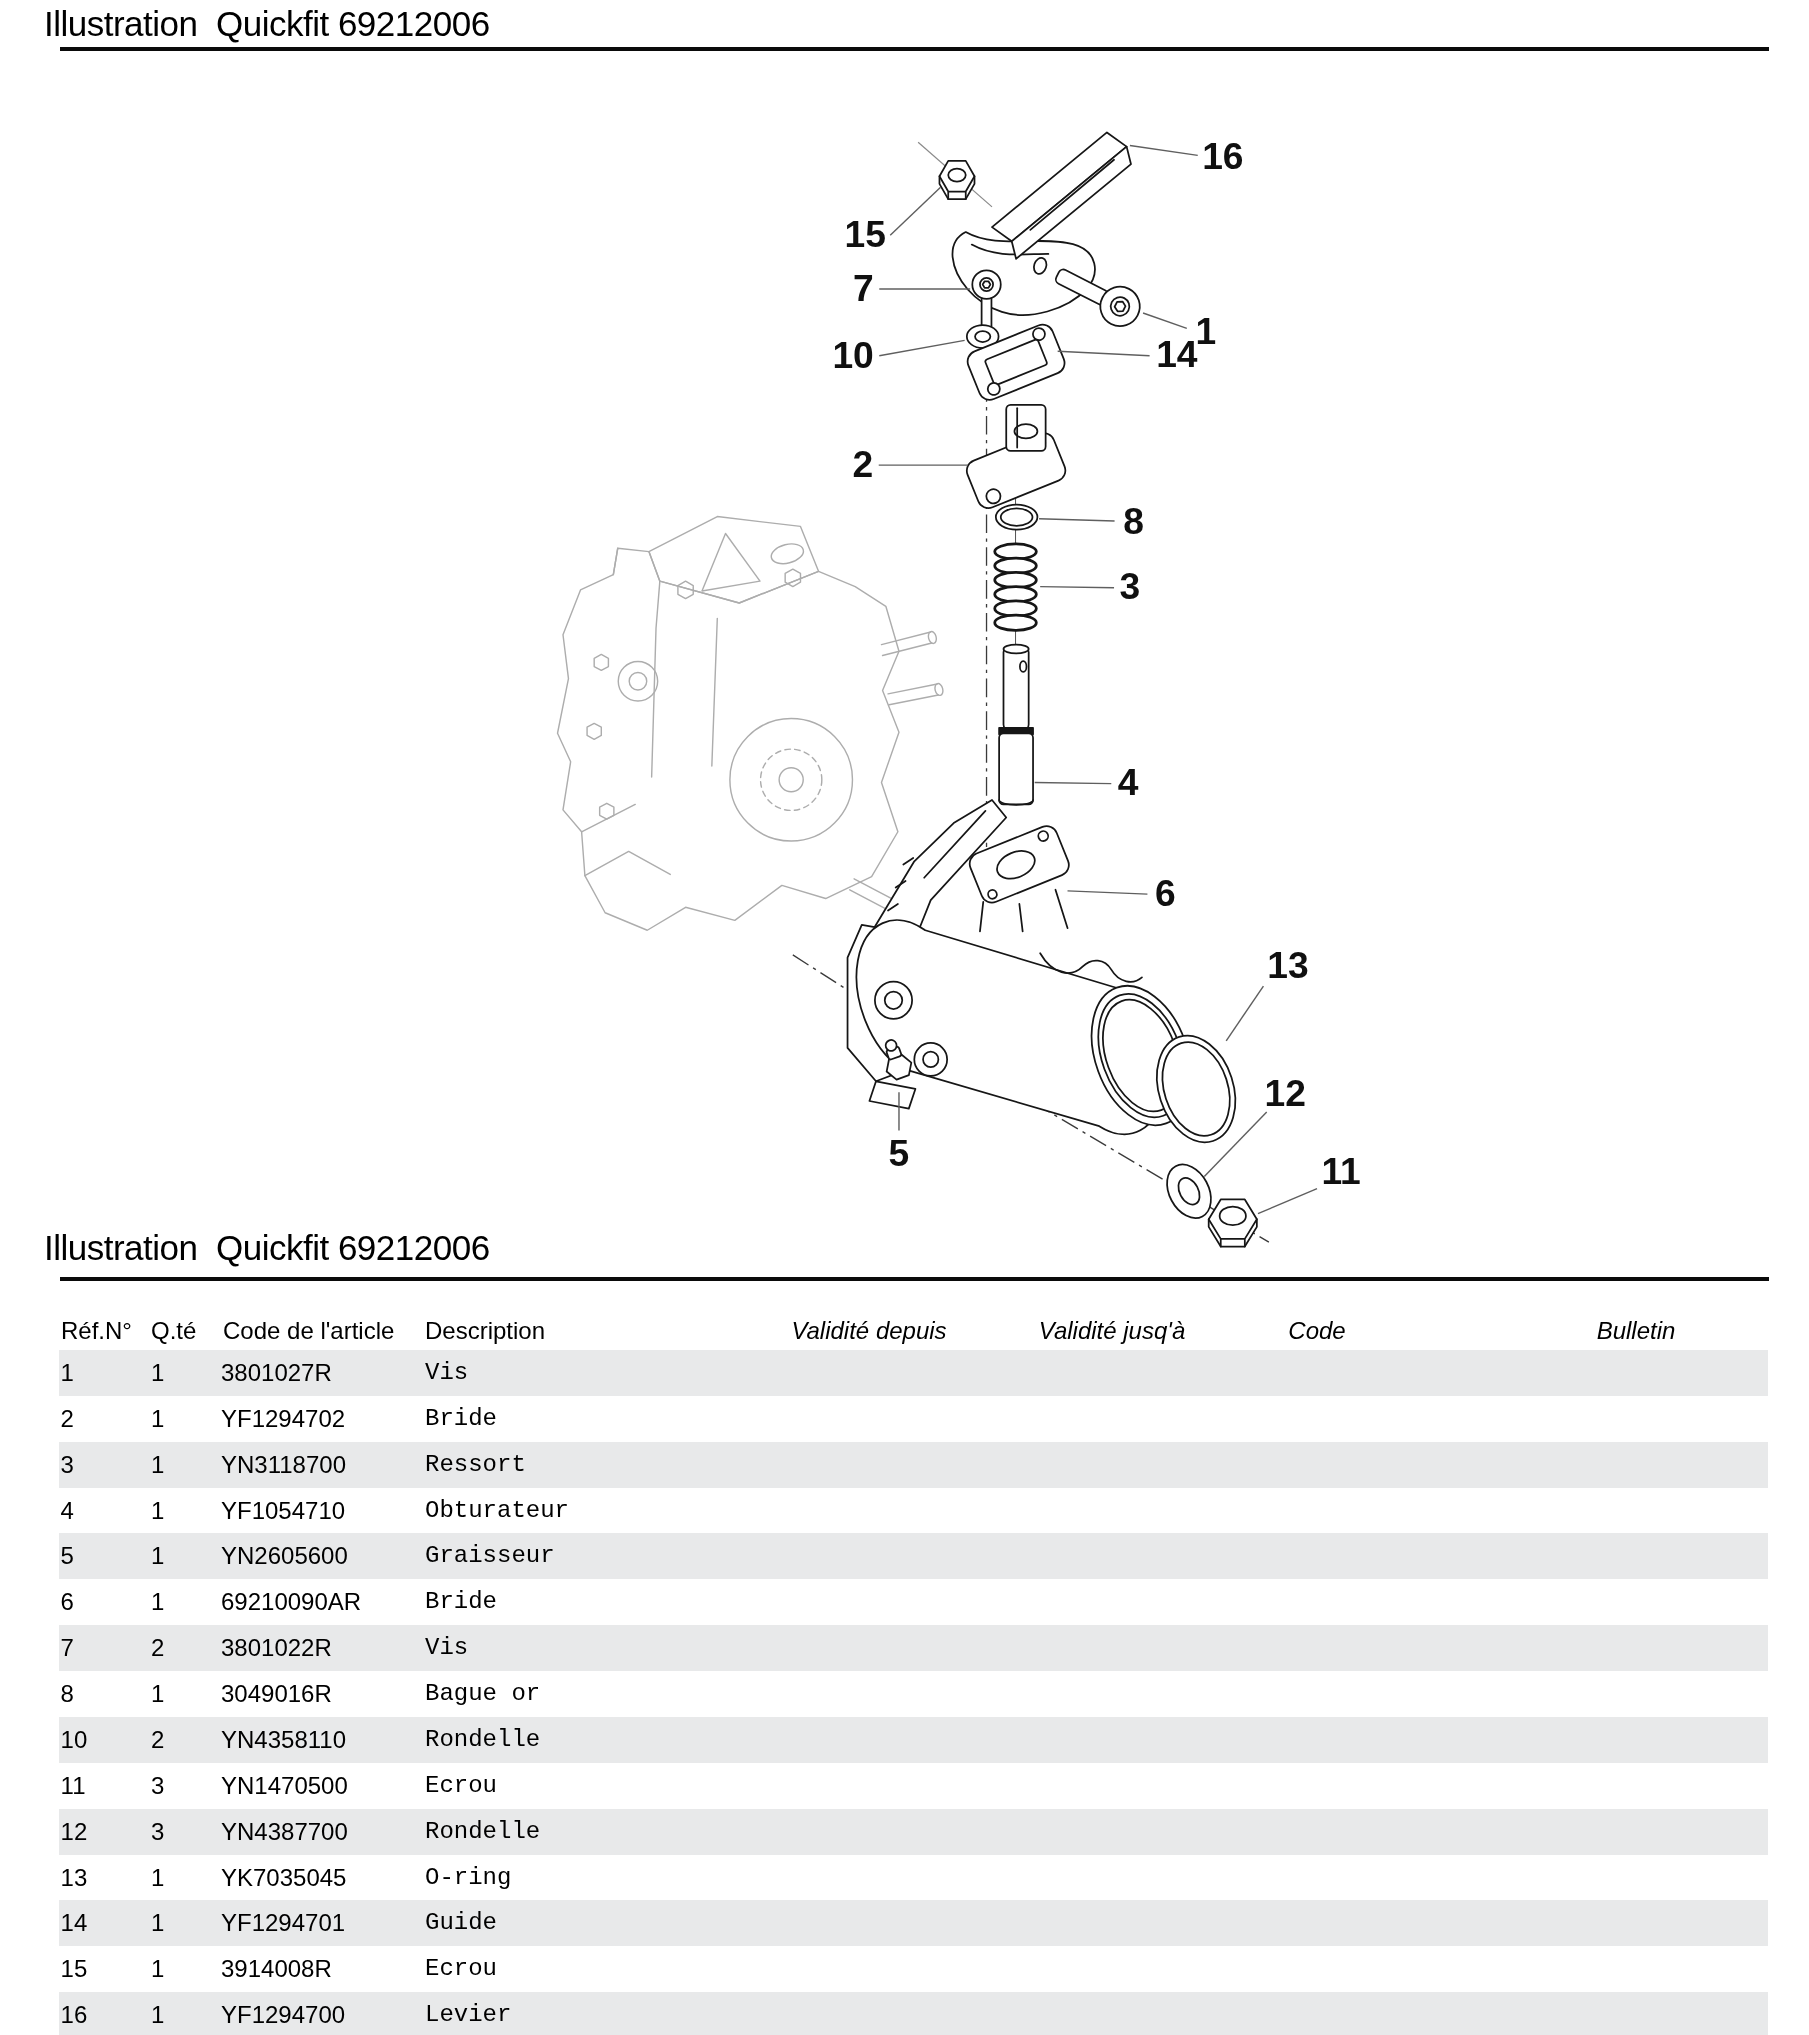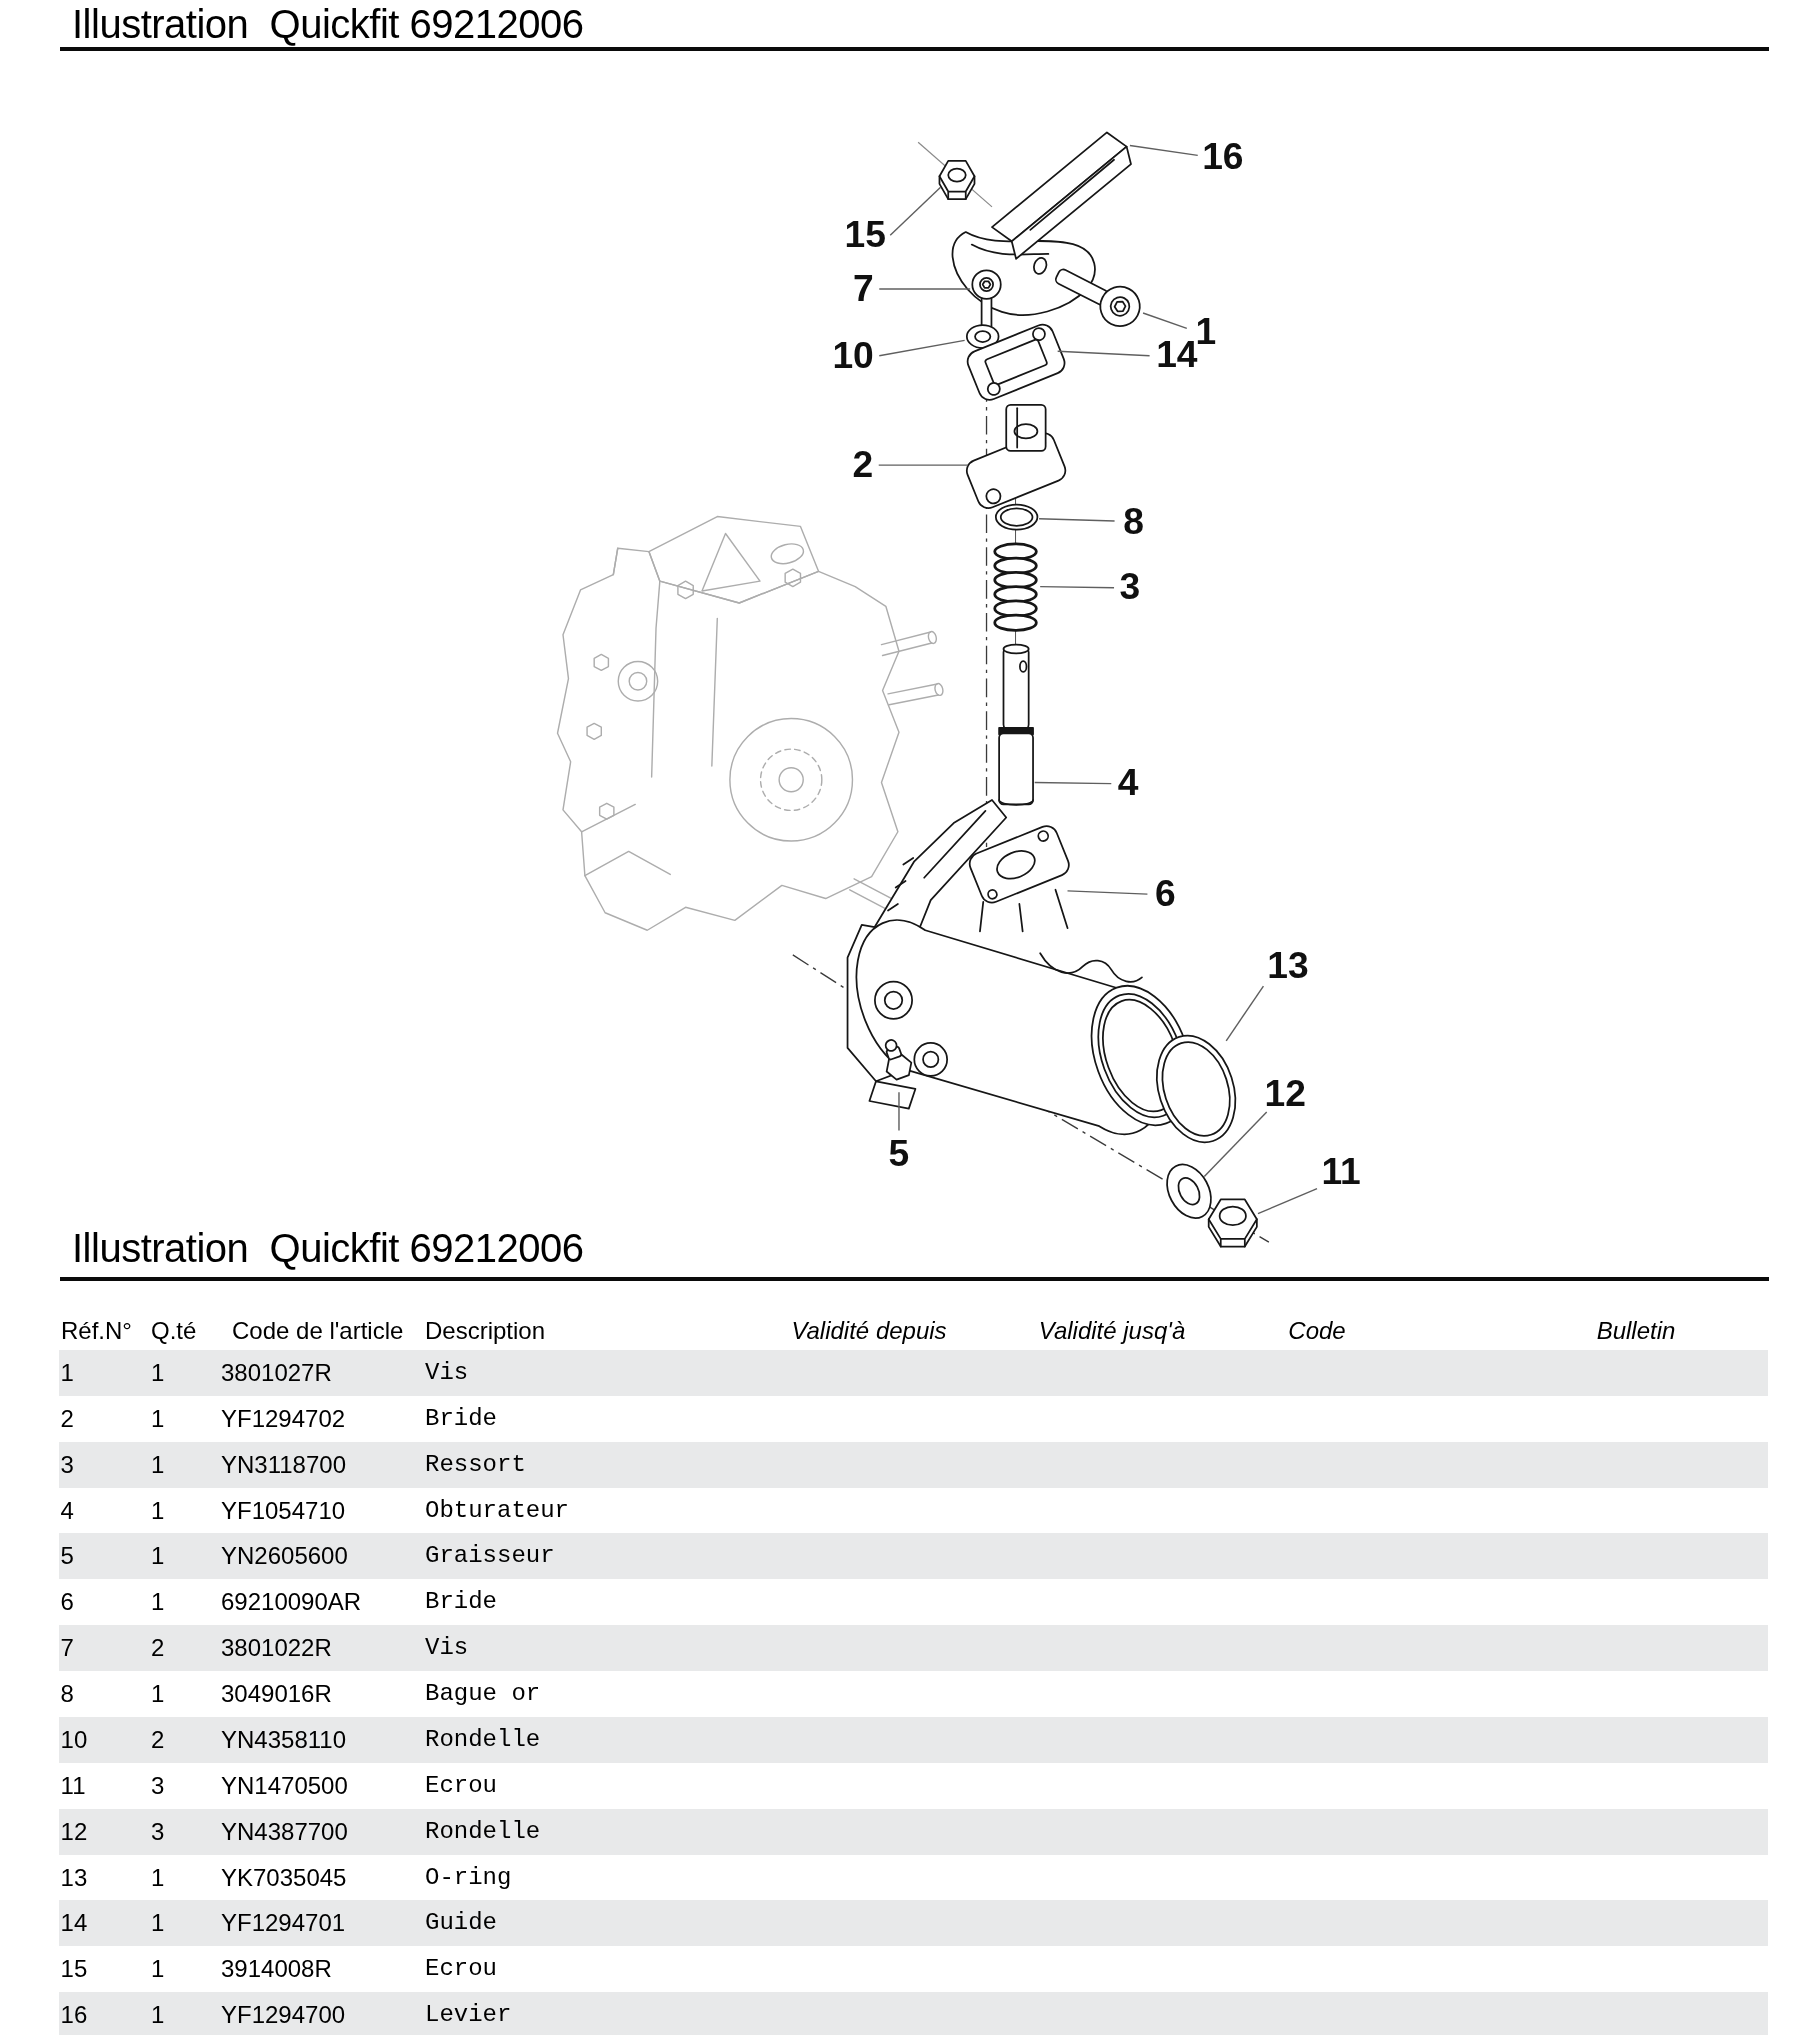--- a/index.html
+++ b/index.html
@@ -2,21 +2,21 @@
 <html style="font-size:8.8px"><head>
 <meta charset="utf-8">
 <style>
   html,body{margin:0;padding:0;}
   body{
     width:1810px;height:2035px;position:relative;background:#ffffff;
     font-family:"Liberation Sans",sans-serif;color:#000;overflow:hidden;
   }
   .abs{position:absolute;}
   .title{
-    left:72px;font-size:40px;line-height:44px;font-weight:400;
+    left:44px;font-size:35px;line-height:44px;font-weight:400;
     white-space:pre;letter-spacing:-0.5px;
   }
   .rule{left:60px;width:1709px;height:3.8px;background:#0a0a0a;}
   #diagram{left:0;top:0;}
   
   .thead{left:0;top:1313px;width:1727px;height:36px;font-size:24px;line-height:36px;}
   .thead span{position:absolute;white-space:nowrap;}
   .th-left{}
   .th-center{transform:translateX(-50%);font-style:italic;}
   #rows{left:59px;top:1350px;width:1709px;height:690px;}
@@ -231,21 +231,21 @@
       <text x="1642" y="2130" text-anchor="middle">5</text>
     </g>
 </svg>
 
 <div class="abs title" style="top:1226px">Illustration  Quickfit 69212006</div>
 <div class="abs rule" style="top:1277px"></div>
 
 <div class="abs thead">
   <span class="th-left" style="left:61px">Réf.N°</span>
   <span class="th-left" style="left:151px">Q.té</span>
-  <span class="th-left" style="left:232px">Code de l'article</span>
+  <span class="th-left" style="left:223px">Code de l'article</span>
   <span class="th-left" style="left:425px">Description</span>
   <span class="th-center" style="left:869px">Validité depuis</span>
   <span class="th-center" style="left:1112px">Validité jusq'à</span>
   <span class="th-center" style="left:1317px">Code</span>
   <span class="th-center" style="left:1636px">Bulletin</span>
 </div>
 <div id="rows" class="abs">
     <div class="trow even" style="top: 0px;">
       <span class="c-ref">1</span>
       <span class="c-qty">1</span>

